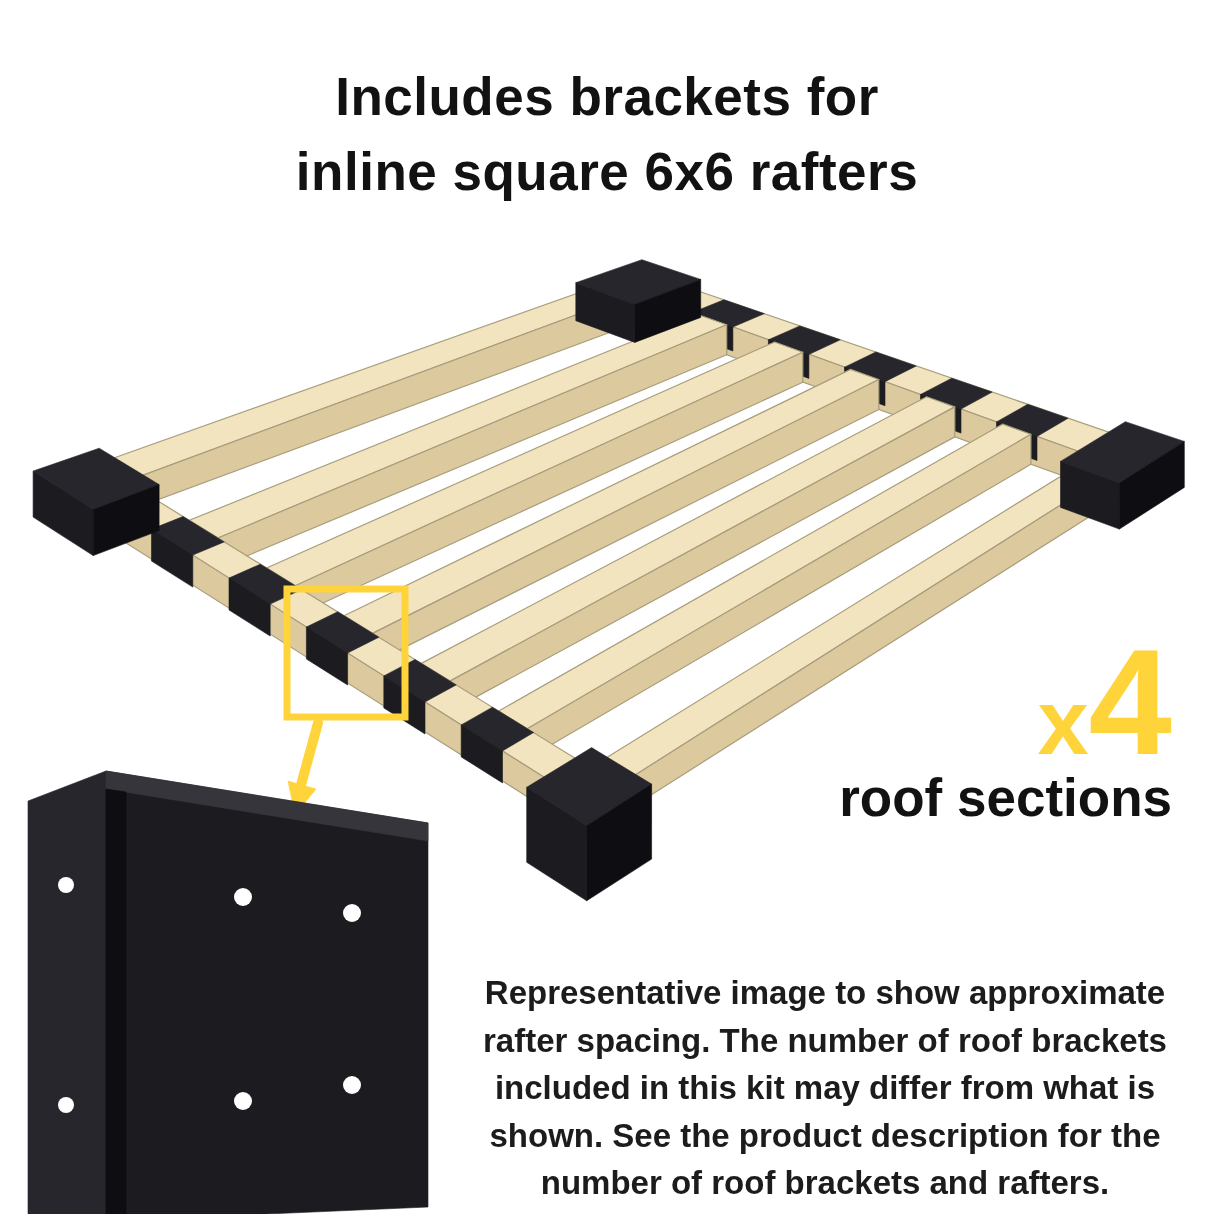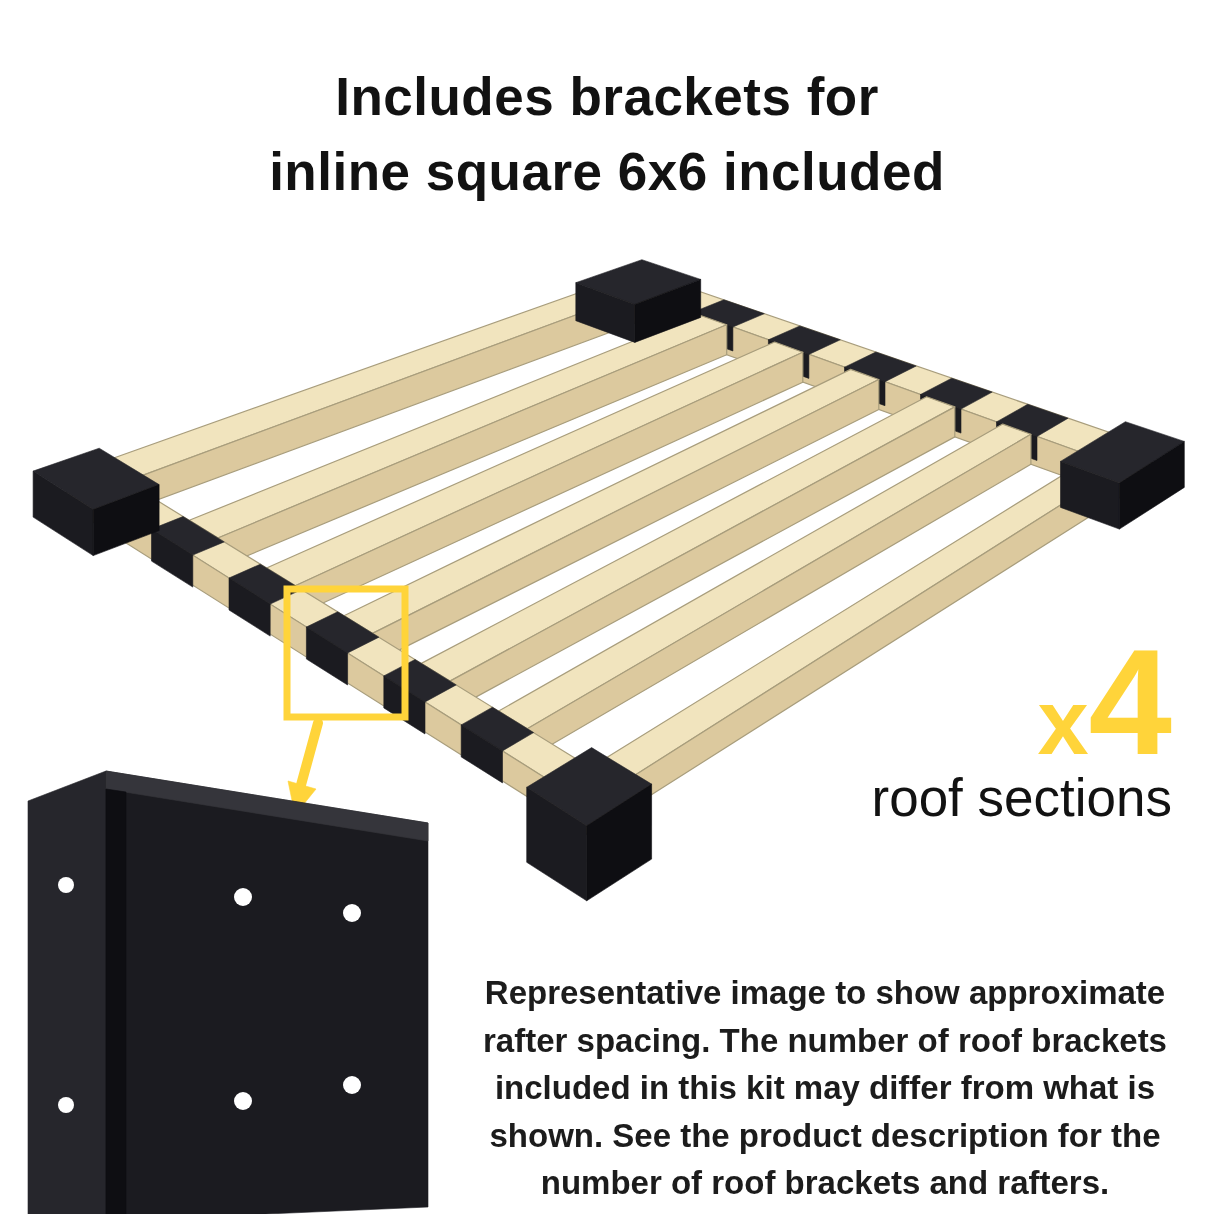--- a/index.html
+++ b/index.html
@@ -29,21 +29,21 @@
   .badge {
     position: absolute;
     left: 772px; top: 604px;
     width: 400px;
     text-align: right;
   }
   .badge .mult { line-height: 1; }
   .badge .x   { font-weight: 800; font-size: 92px; }
   .badge .four{ font-weight: 800; font-size: 150px; }
   .badge .sections {
-    font-weight: 400;
+    font-weight: 700;
     font-size: 53px;
     color: #121212;
     margin-top: -10px;
   }
   .disclaimer {
     position: absolute;
     right: 24px; top: 946px;
     width: 730px;
     text-align: center;
     font-weight: 700;
@@ -127,21 +127,21 @@
         <circle cx="66" cy="1082" r="8" fill="#FFFFFF"></circle>
         <circle cx="243" cy="874" r="9" fill="#FFFFFF"></circle>
         <circle cx="352" cy="890" r="9" fill="#FFFFFF"></circle>
         <circle cx="243" cy="1078" r="9" fill="#FFFFFF"></circle>
         <circle cx="352" cy="1062" r="9" fill="#FFFFFF"></circle>
       </g>
     </svg>
 
   <h1 class="title">
     <span>Includes brackets for</span>
-    <span>inline square 6x6 included</span>
+    <span>inline square 6x6 rafters</span>
   </h1>
 
   <div class="badge">
     <div class="mult" style="color: rgb(255, 212, 58);"><span class="x">x</span><span class="four">4</span></div>
     <div class="sections">roof sections</div>
   </div>
 
   <p class="disclaimer">Representative image to show approximate rafter spacing. The number of roof brackets included in this kit may differ from what is shown. See the product description for the number of roof brackets and rafters.</p>
 
 </div>

